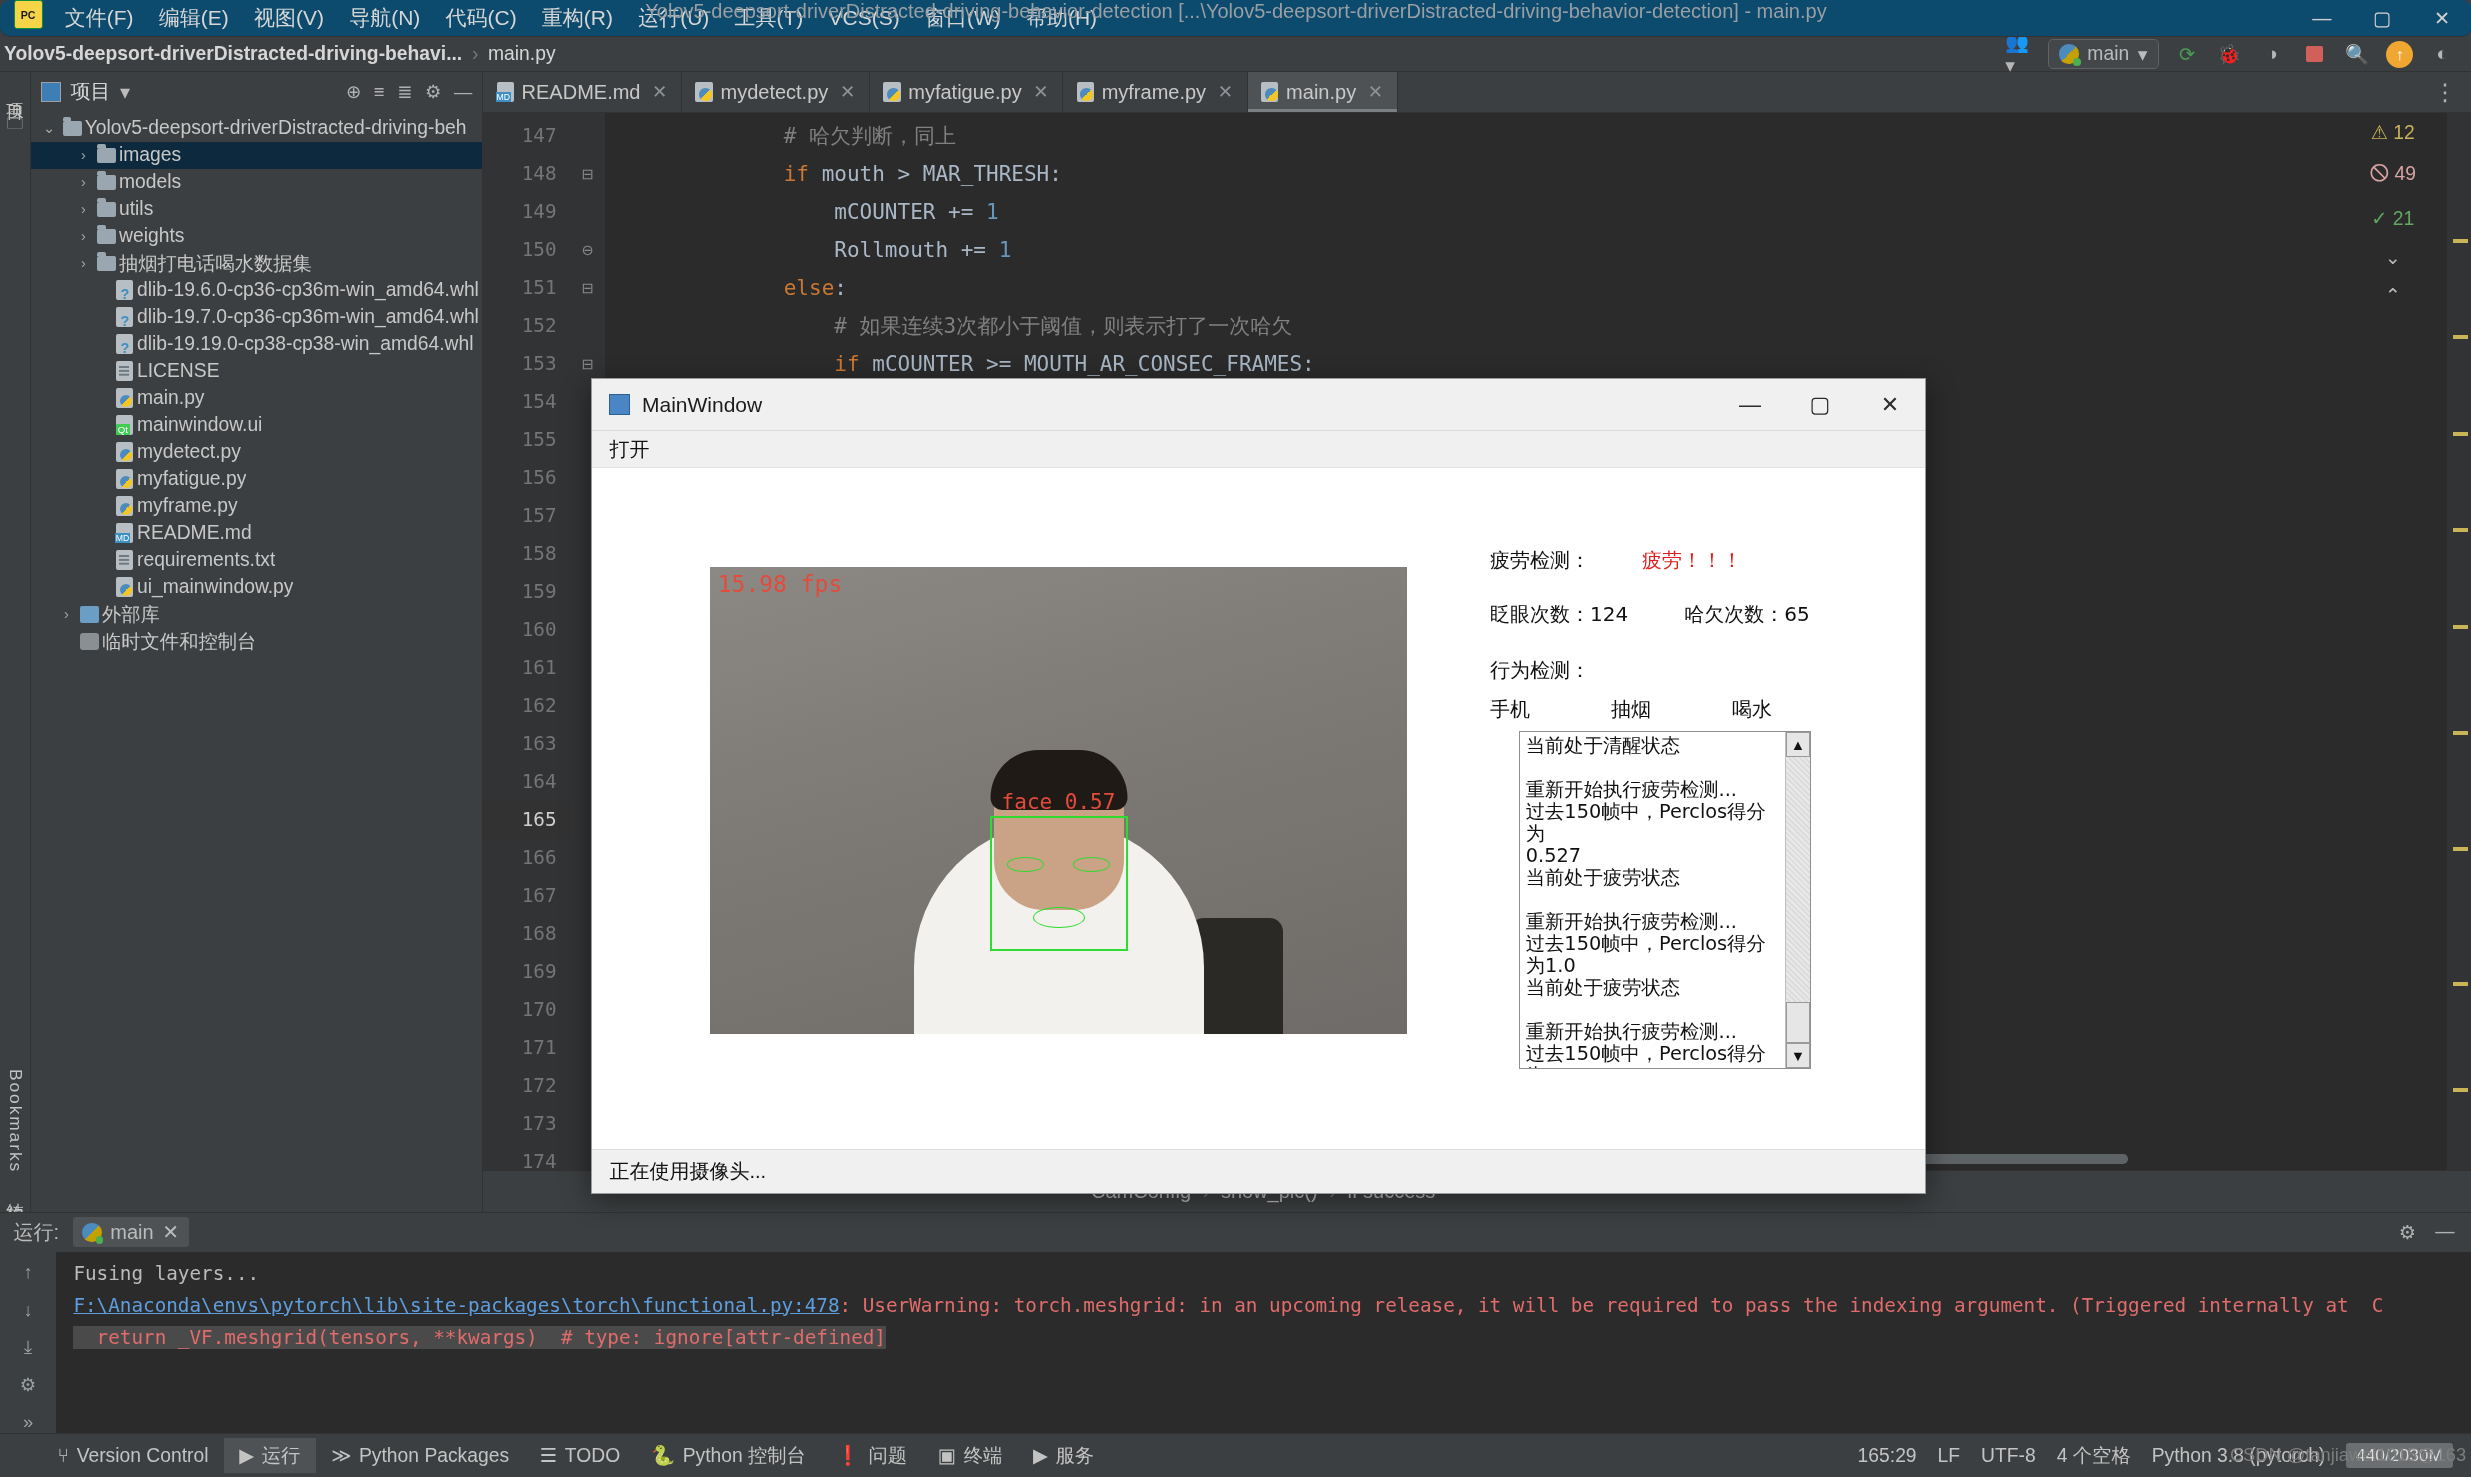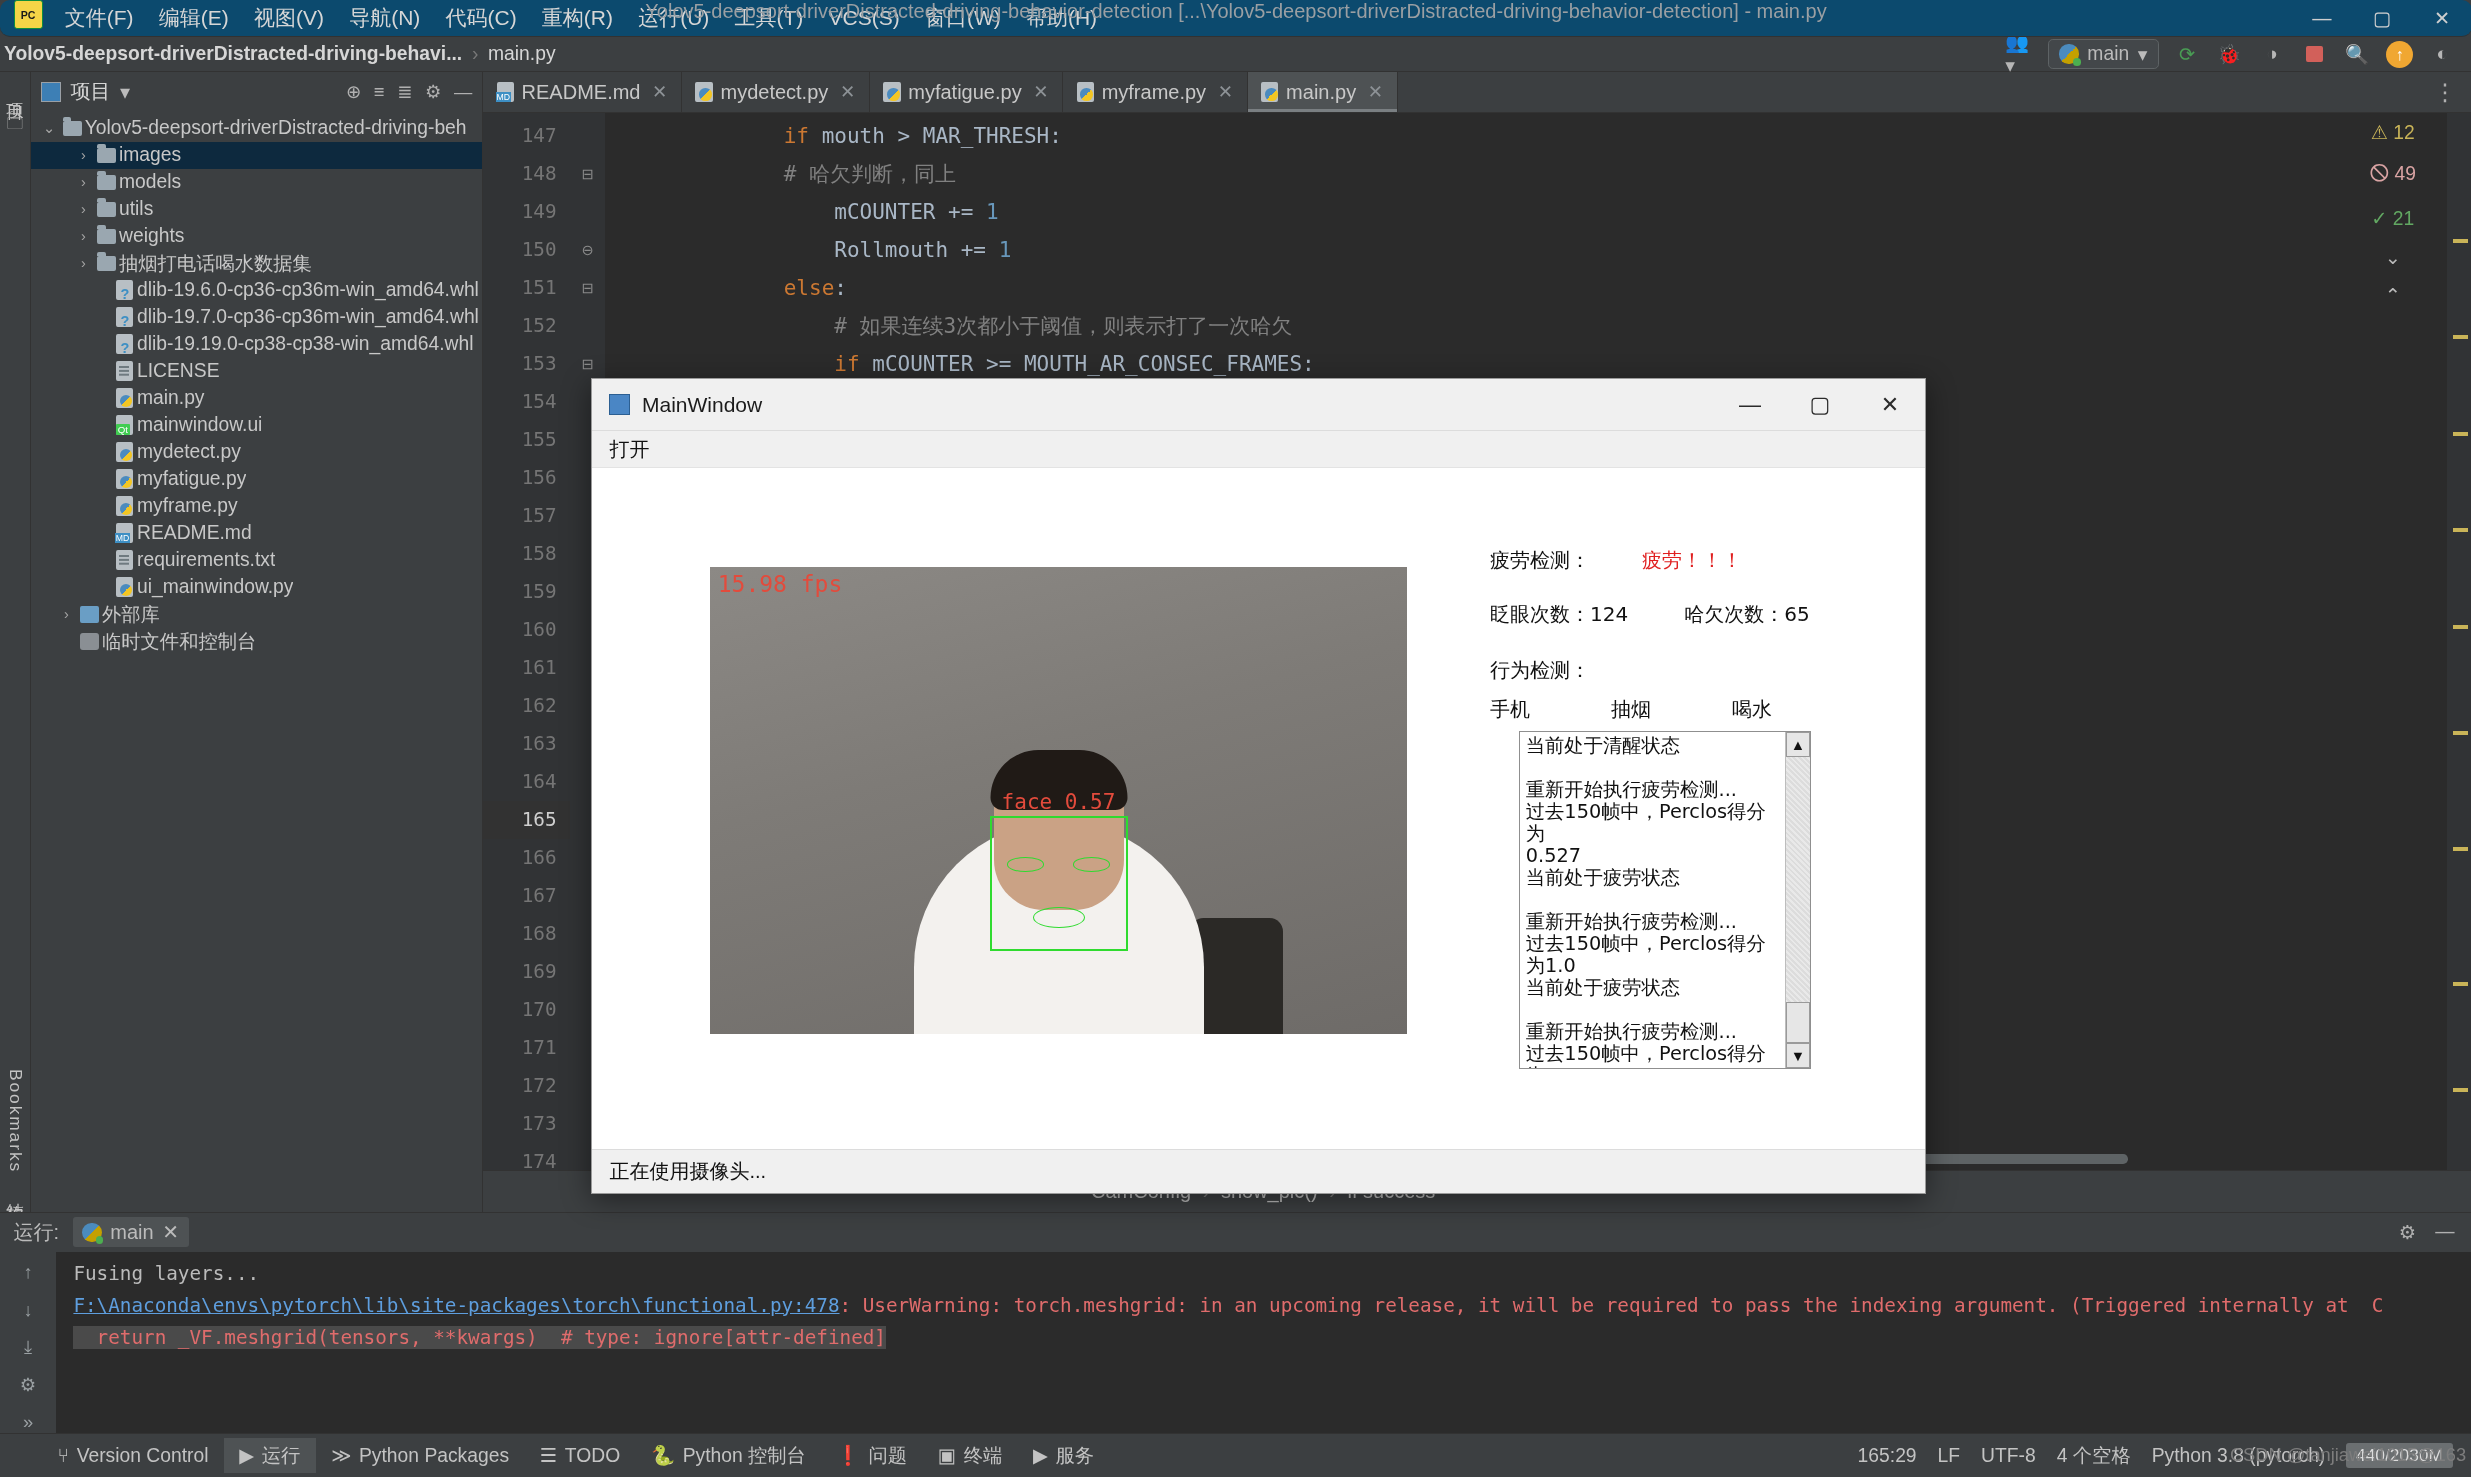--- a/index.html
+++ b/index.html
@@ -534,22 +534,22 @@
             <div></div>
             <div></div>
             <div></div>
             <div></div>
             <div></div>
             <div></div>
             <div></div>
             <div></div>
           </div>
         <div class="code" id="code-host">
+            <div class="ln"><span class="cmt">            # 哈欠判断，同上</span></div>
             <div class="ln">            <span class="kw">if</span> mouth &gt; MAR_THRESH:</div>
-            <div class="ln"><span class="cmt">            # 哈欠判断，同上</span></div>
             <div class="ln">                mCOUNTER += <span class="num">1</span></div>
             <div class="ln">                Rollmouth += <span class="num">1</span></div>
             <div class="ln">            <span class="kw">else</span>:</div>
             <div class="ln"><span class="cmt">                # 如果连续3次都小于阈值，则表示打了一次哈欠</span></div>
             <div class="ln">                <span class="kw">if</span> mCOUNTER &gt;= MOUTH_AR_CONSEC_FRAMES:</div>
             <div class="ln">&nbsp;</div>
             <div class="ln">&nbsp;</div>
             <div class="ln">&nbsp;</div>
             <div class="ln">&nbsp;</div>
             <div class="ln">&nbsp;</div>

